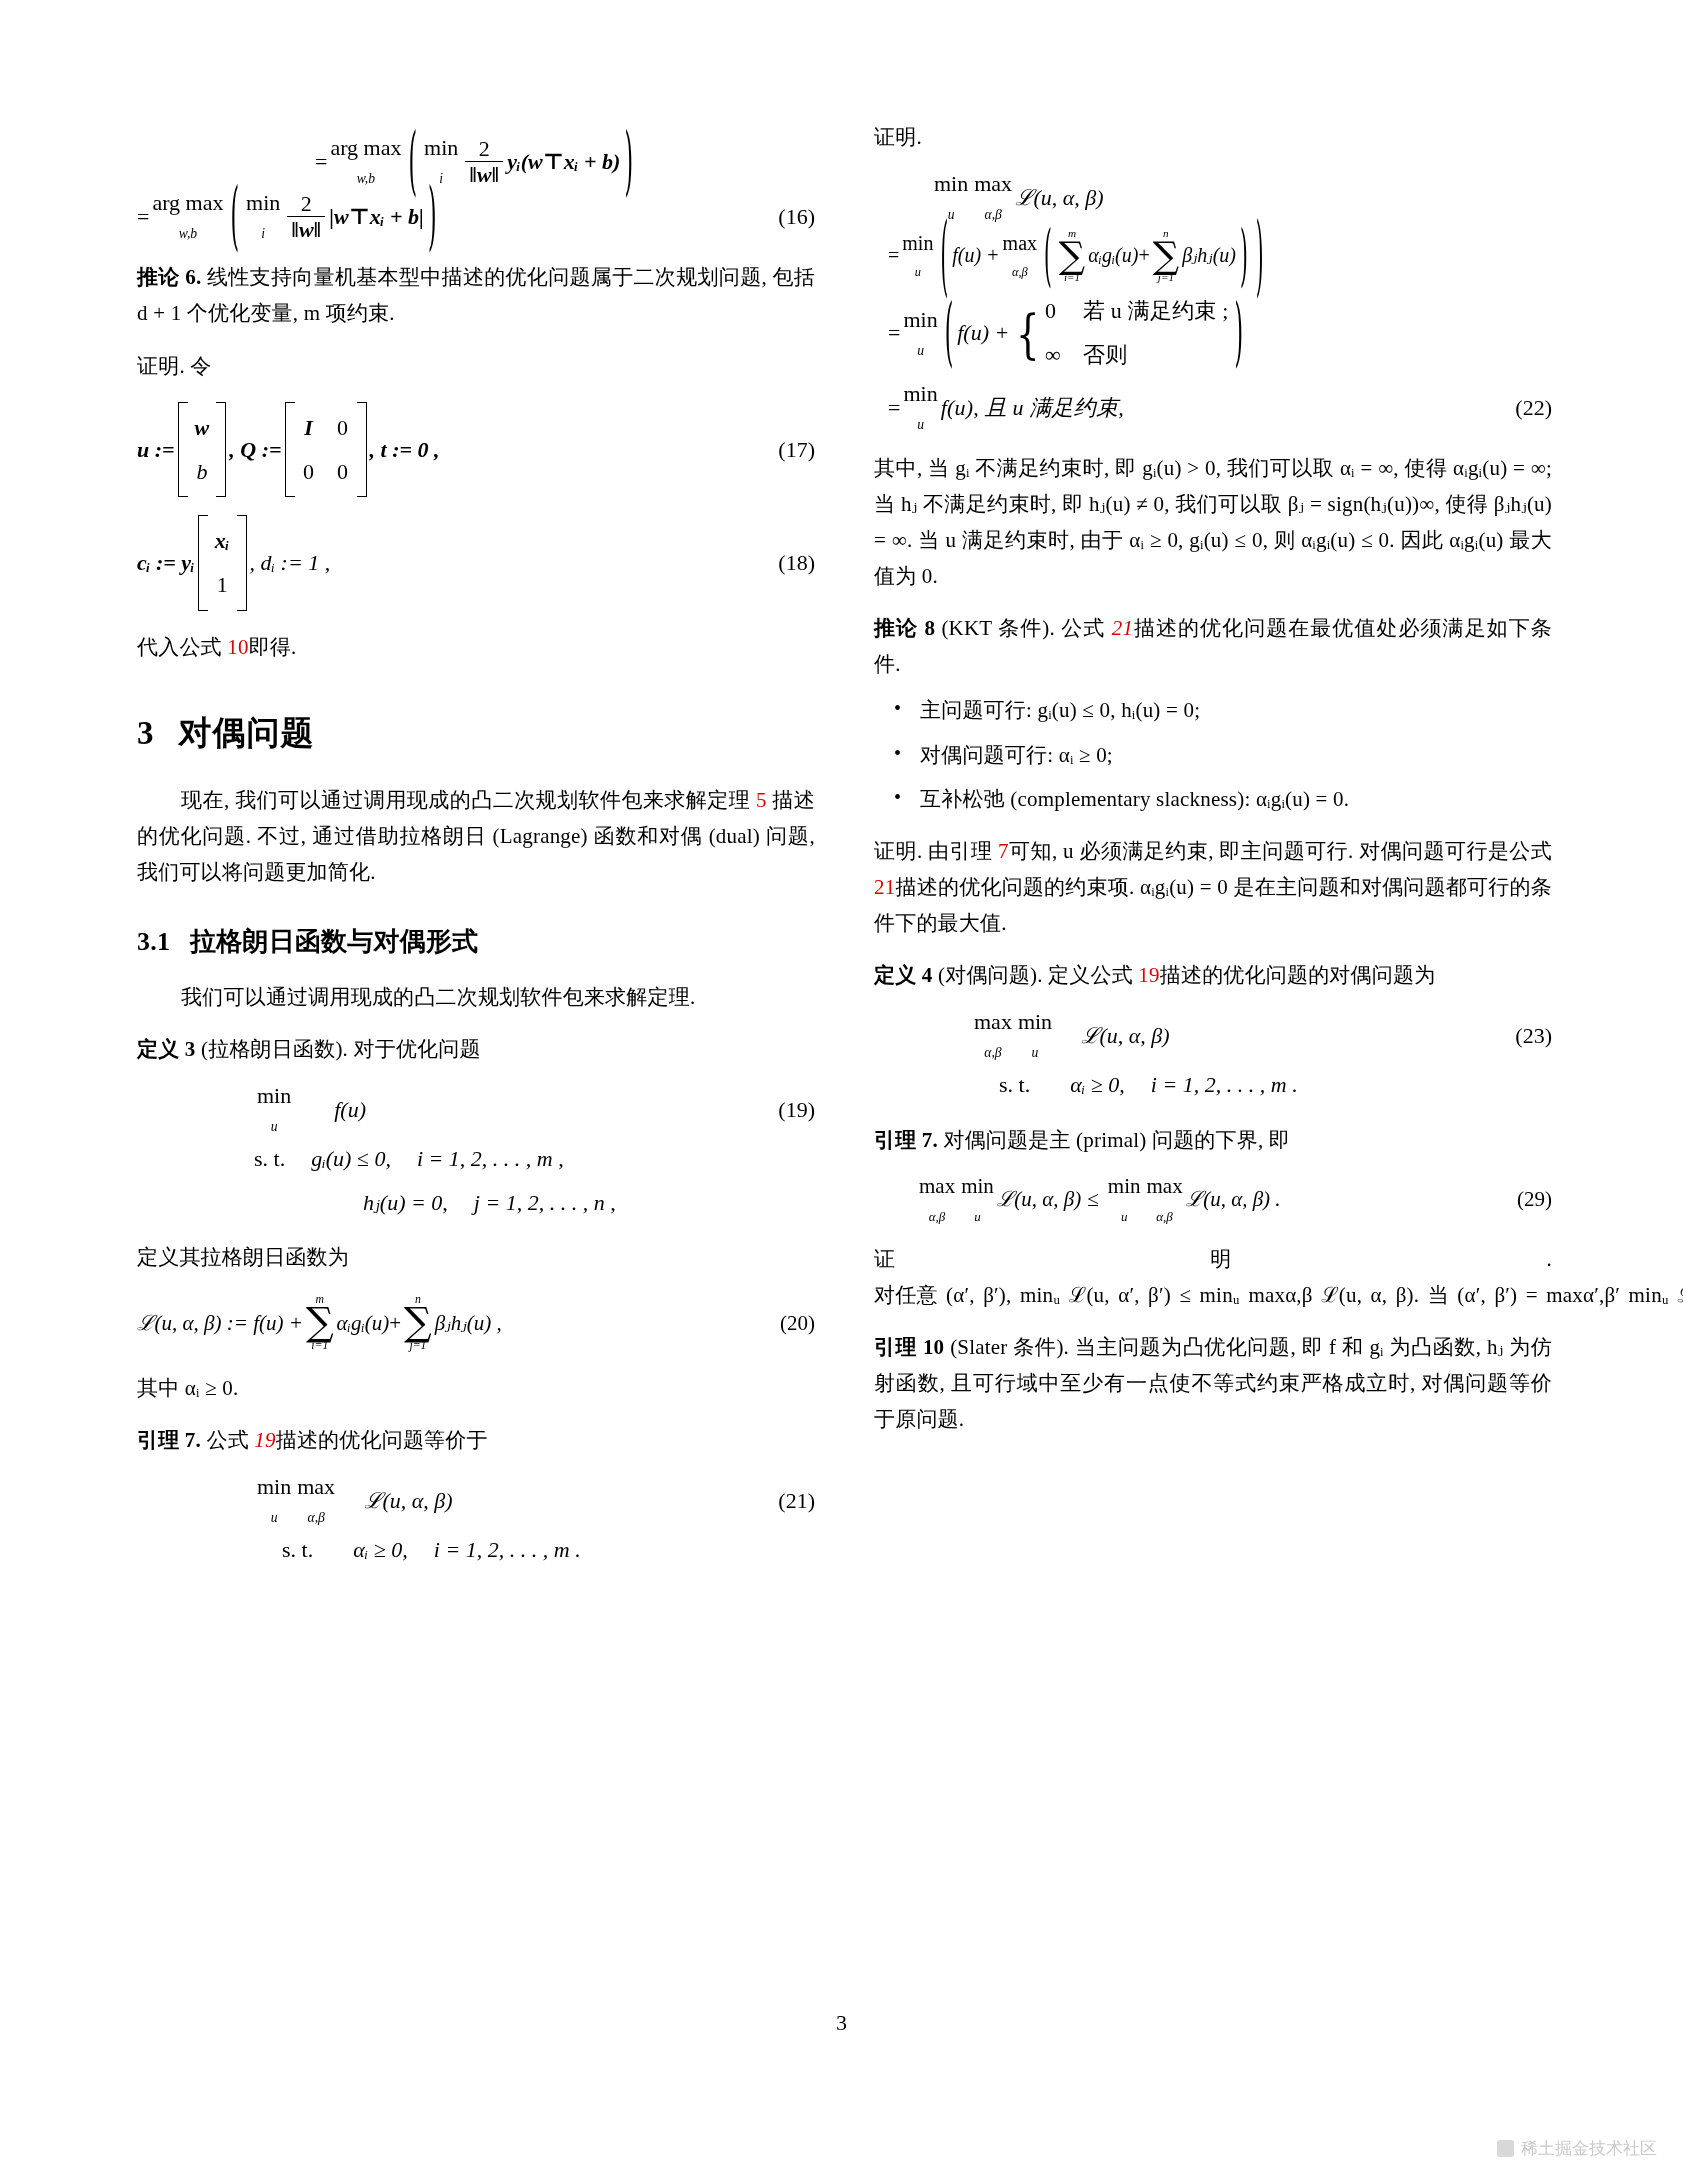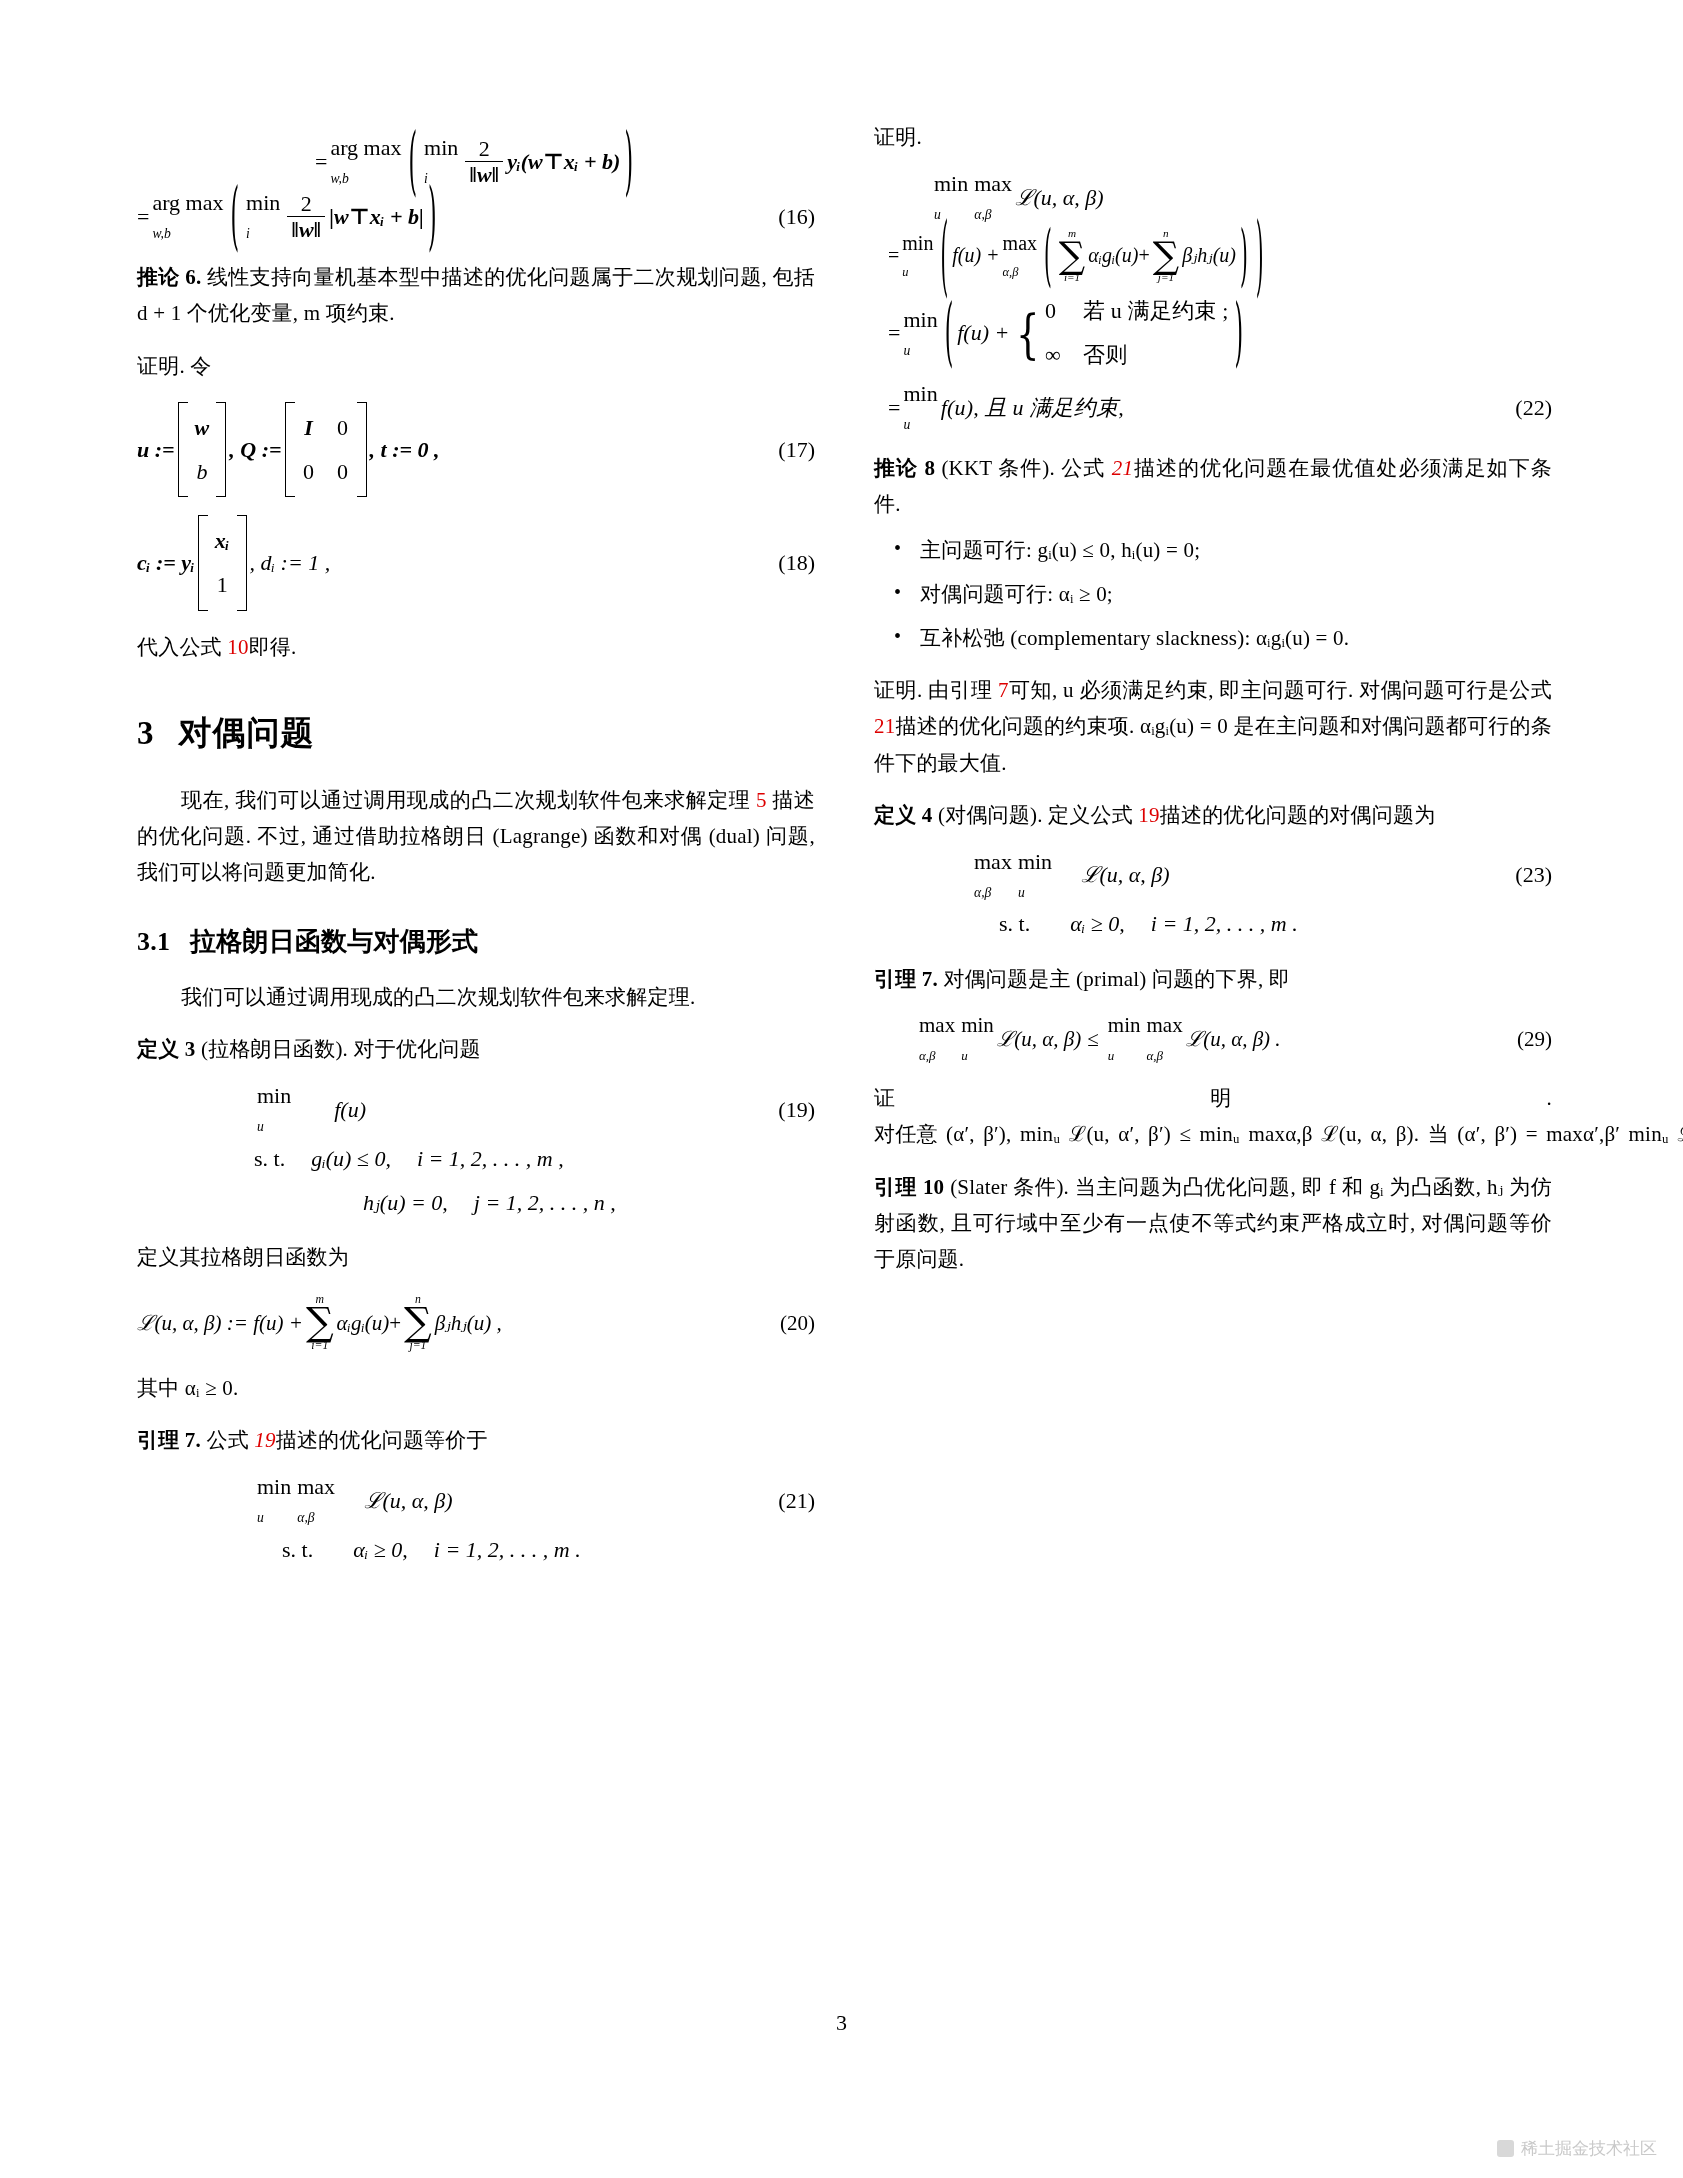--- a/index.html
+++ b/index.html
@@ -91,21 +91,21 @@
   .eqnum-inline {
     margin-left: auto;
     font-style: normal;
     padding-left: 14px;
   }
 
   
   .oplim {
     display: inline-flex;
     flex-direction: column;
-    align-items: flex-start;
+    align-items: center;
     vertical-align: middle;
     font-style: normal;
     line-height: 1;
     margin: 0 3px;
   }
   .oplim .top { font-size: 1em; }
   .oplim .sub { font-size: 0.62em; font-style: italic; margin-top: 13px; }
 
   
   .bigsum {
@@ -527,20 +527,21 @@
           <span class="mathup">=</span>
           <span class="oplim">
             <span class="top">min</span>
             <span class="sub">u</span>
           </span>
           <span class="math zh">f(u), 且 u 满足约束,</span>
           <span class="eqnum-inline">(22)</span>
         </div>
       </div>
 
+      <p class="para zh">其中, 当 gᵢ 不满足约束时, 即 gᵢ(u) &gt; 0, 我们可以取 αᵢ = ∞, 使得 αᵢgᵢ(u) = ∞; 当 hⱼ 不满足约束时, 即 hⱼ(u) ≠ 0, 我们可以取 βⱼ = sign(hⱼ(u))∞, 使得 βⱼhⱼ(u) = ∞. 当 u 满足约束时, 由于 αᵢ ≥ 0, gᵢ(u) ≤ 0, 则 αᵢgᵢ(u) ≤ 0. 因此 αᵢgᵢ(u) 最大值为 0.</p>
 
       <p class="para zh gap-top tight">
         <span class="bold">推论 8</span>
         <span>(KKT 条件).</span>
         <span>公式 </span><span class="red it">21</span><span>描述的优化问题在最优值处必须满足如下条件.</span>
       </p>
 
       <ul class="bullets zh">
         <li>主问题可行: gᵢ(u) ≤ 0, hᵢ(u) = 0;</li>
         <li>对偶问题可行: αᵢ ≥ 0;</li>

